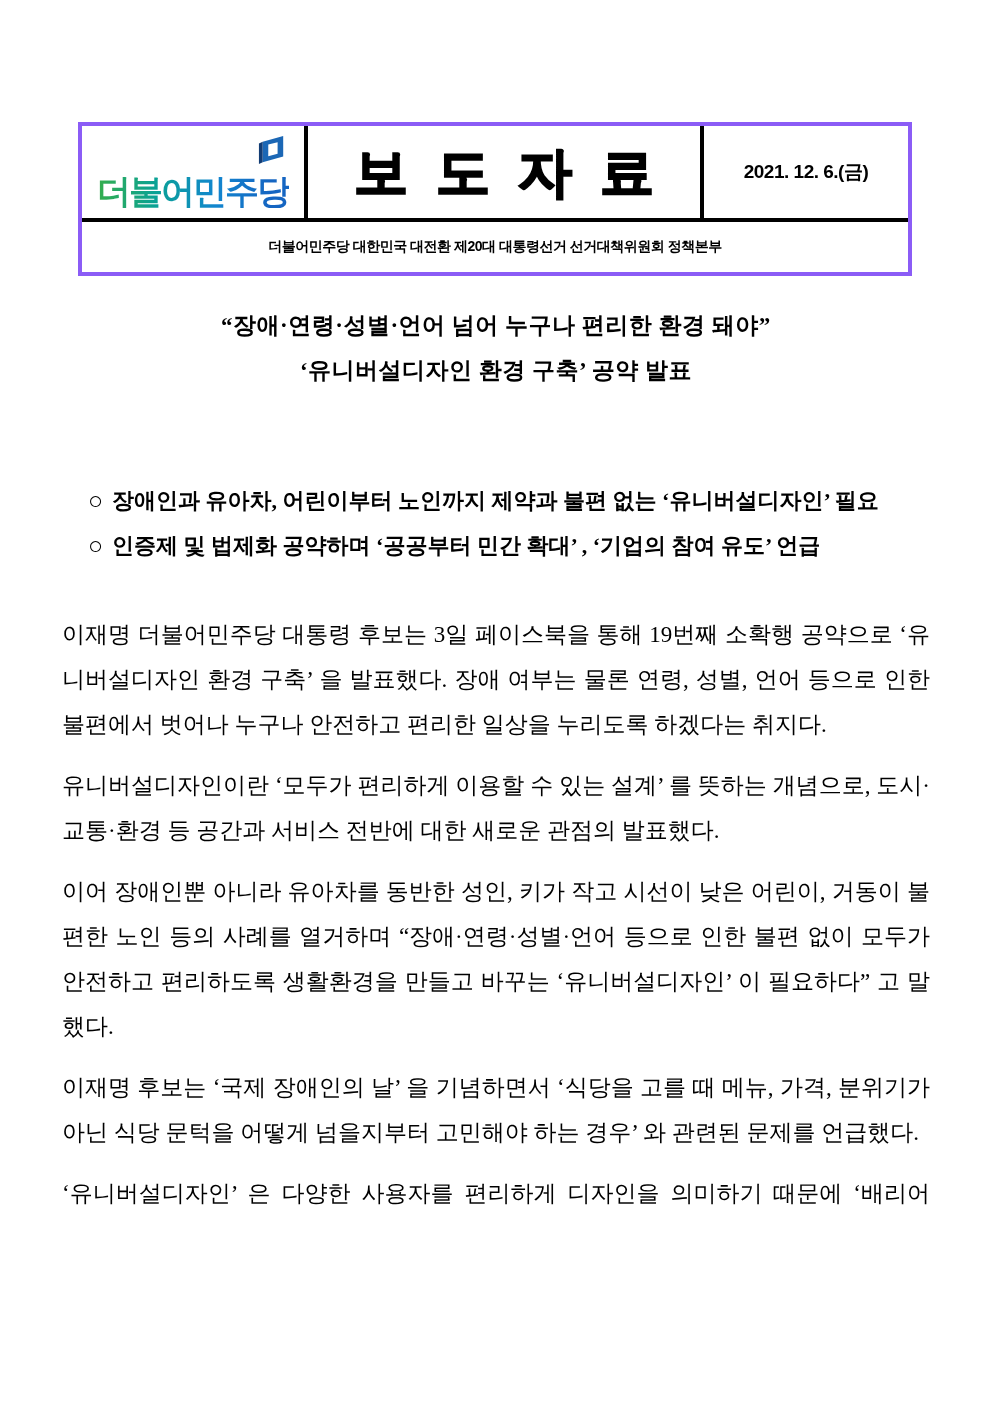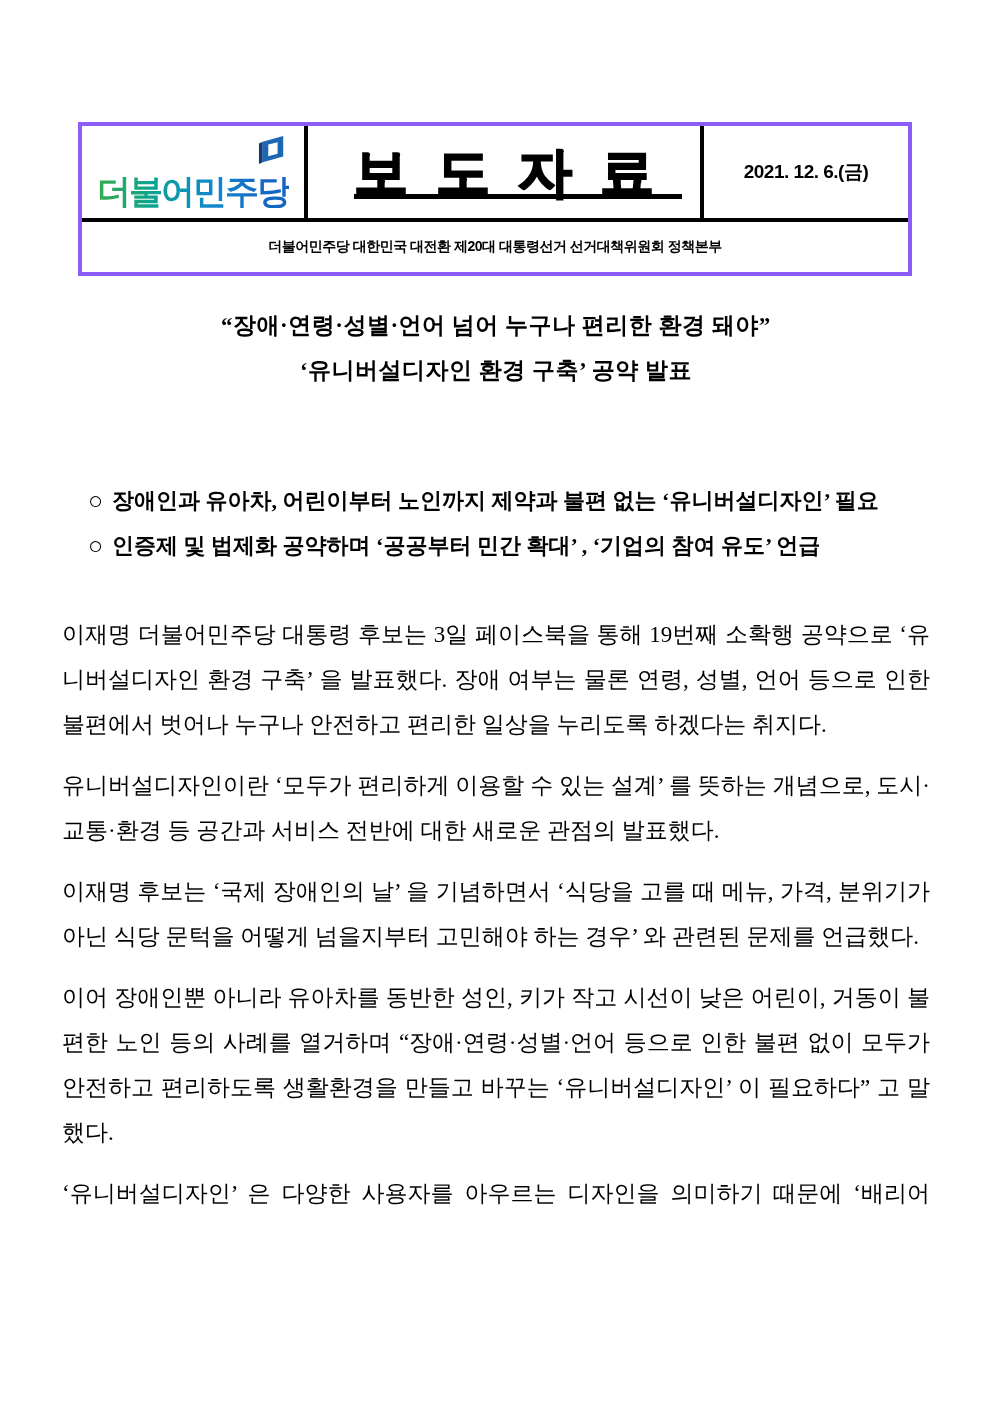--- a/index.html
+++ b/index.html
@@ -24,21 +24,21 @@
     padding-bottom:10px;
   }
   .logo-text {
     font-family:"Liberation Sans", sans-serif;
     font-weight:800; font-size:34px; letter-spacing:-2px; line-height:1;
     background:linear-gradient(90deg, #35ad4c 0%, #0aa294 30%, #1286cf 62%, #1565c2 90%);
     -webkit-background-clip:text; background-clip:text; color:transparent;
     white-space:nowrap;
   }
   .logo-icon { position:absolute; top:8px; right:18px; width:28px; height:34px; }
-  .doctype-cell { flex:1; display:flex; align-items:center; justify-content:center;text-decoration:underline; }
+  .doctype-cell { flex:1; display:flex; align-items:center; justify-content:center; }
   .doctype-text {
     font-family:"Liberation Sans", sans-serif;
     font-weight:900; font-size:54px; line-height:1;
     letter-spacing:28px; margin-right:-28px;
     -webkit-text-stroke:2px #000;
     white-space:nowrap;
   }
   .date-cell {
     width:208px; border-left:4px solid #000; box-sizing:border-box;
     display:flex; align-items:center; justify-content:center;
@@ -116,18 +116,18 @@
     </div>
     <div class="bullet-row">
       <span class="bullet-marker">○</span>
       <span>인증제 및 법제화 공약하며 ‘공공부터 민간 확대’ , ‘기업의 참여 유도’  언급</span>
     </div>
   </div>
 
   <div class="body-text">
     <p>이재명 더불어민주당 대통령 후보는 3일 페이스북을 통해 19번째 소확행 공약으로 ‘유니버설디자인 환경 구축’ 을 발표했다. 장애 여부는 물론 연령, 성별, 언어 등으로 인한 불편에서 벗어나 누구나 안전하고 편리한 일상을 누리도록 하겠다는 취지다.</p>
     <p>유니버설디자인이란 ‘모두가 편리하게 이용할 수 있는 설계’ 를 뜻하는 개념으로, 도시·교통·환경 등 공간과 서비스 전반에 대한 새로운 관점의 발표했다.</p>
+    <p>이어 장애인뿐 아니라 유아차를 동반한 성인, 키가 작고 시선이 낮은 어린이, 거동이 불편한 노인 등의 사례를 열거하며 “장애·연령·성별·언어 등으로 인한 불편 없이 모두가 안전하고 편리하도록 생활환경을 만들고 바꾸는 ‘유니버설디자인’ 이 필요하다” 고 말했다.</p>
     <p>이재명 후보는 ‘국제 장애인의 날’ 을 기념하면서 ‘식당을 고를 때 메뉴, 가격, 분위기가 아닌 식당 문턱을 어떻게 넘을지부터 고민해야 하는 경우’ 와 관련된 문제를 언급했다.</p>
-    <p>이어 장애인뿐 아니라 유아차를 동반한 성인, 키가 작고 시선이 낮은 어린이, 거동이 불편한 노인 등의 사례를 열거하며 “장애·연령·성별·언어 등으로 인한 불편 없이 모두가 안전하고 편리하도록 생활환경을 만들고 바꾸는 ‘유니버설디자인’ 이 필요하다” 고 말했다.</p>
-    <p class="force-justify">‘유니버설디자인’ 은 다양한 사용자를 아우르는 디자인을 의미하기 때문에 ‘배리어</p>
+    <p class="force-justify">‘유니버설디자인’ 은 다양한 사용자를 편리하게 디자인을 의미하기 때문에 ‘배리어</p>
   </div>
 
 </div>
 
 </body></html>

